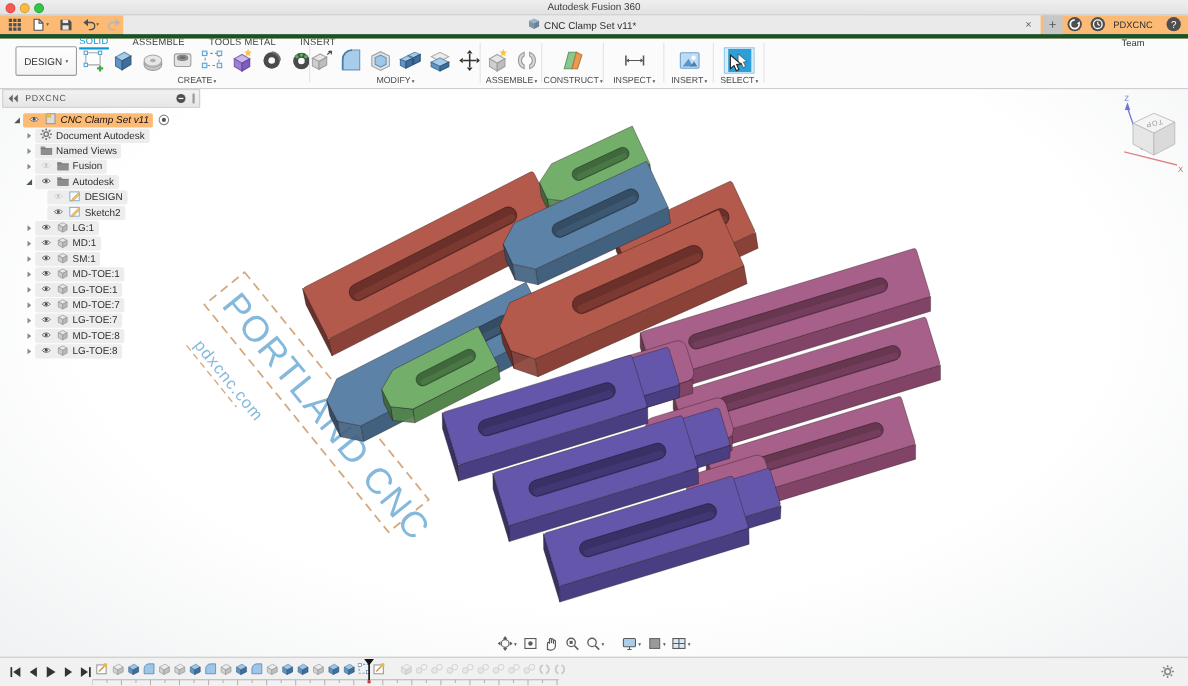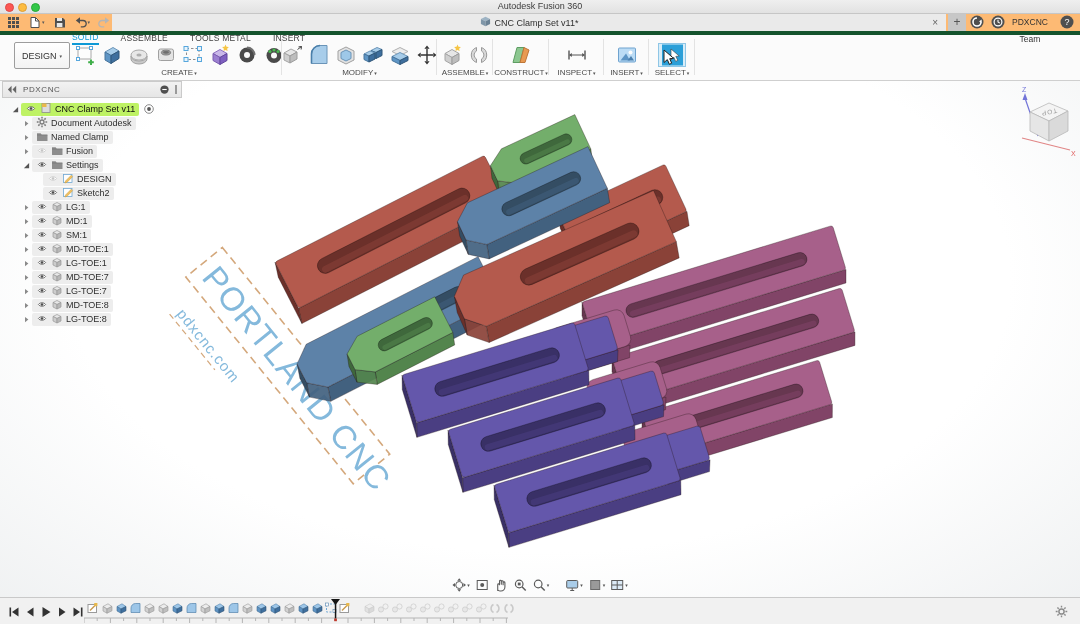--- a/index.html
+++ b/index.html
@@ -49,21 +49,21 @@
   .browser{position:absolute;left:2px;top:81px;width:180px;z-index:10;font-size:9px;color:#2e2e2e;}
   .br-header{height:15px;background:linear-gradient(#f2f2f2,#e6e6e6);border:1px solid #cacaca;
     display:flex;align-items:center;padding:0 4px;gap:5px;}
   .br-title{font-size:8px;letter-spacing:.6px;color:#555;flex:1;}
   .br-grip{width:2px;height:9px;background:#9a9a9a;}
   .br-rows{margin-top:4px;}
   .br-row{display:flex;align-items:center;height:14px;}
   .arrow-slot{width:11px;display:flex;justify-content:center;align-items:center;}
   .pill{display:inline-flex;align-items:center;gap:3px;background:#ededed;border-radius:2px;
     padding:0 4px;height:13px;}
-  .pill.selected{background:#bef264;color:#101010;}
+  .pill.selected{background:#fdba74;color:#101010;font-style:italic;}
   .br-radio{margin-left:4px;display:flex;}
   
   .viewcube{position:absolute;left:1008px;top:84px;z-index:6;}
   
   .navbar{position:absolute;left:50%;top:578px;transform:translateX(-50%);display:flex;
     align-items:center;gap:5px;z-index:12;}
   .nav-btn{display:flex;align-items:center;}
   .nav-caret{font-size:5px;color:#555;margin-left:1px;}
   .nav-gap{width:6px;}
   
@@ -566,21 +566,21 @@
             <svg viewBox="0 0 12 12" width="9" height="9" xmlns="http://www.w3.org/2000/svg">
               <polygon points="4,2.5 8.5,6 4,9.5" fill="#8a8a8a"></polygon>
             </svg>
           </span>
    <span class="pill">
 
      <span><svg viewBox="0 0 12 12" width="12" height="12" xmlns="http://www.w3.org/2000/svg">
                 <path d="M1 3.2 h3.6 l1.2 1.5 H11 a.5 .5 0 0 1 .5 .5 v5.3 a.5 .5 0 0 1 -.5 .5 H1.5 A.5 .5 0 0 1 1 10.5 z" fill="#8d8d8d"></path>
                 <path d="M1 5 H11.5" stroke="#707070" stroke-width=".6"></path>
               </svg></span>
-     <span>Named Clamp</span>
+     <span>Named Views</span>
    </span>
         </div>
         <div class="br-row" style="padding-left:19px">
    <span class="arrow-slot">
             <svg viewBox="0 0 12 12" width="9" height="9" xmlns="http://www.w3.org/2000/svg">
               <polygon points="4,2.5 8.5,6 4,9.5" fill="#8a8a8a"></polygon>
             </svg>
           </span>
    <span class="pill">
      <span><svg viewBox="0 0 12 12" width="12" height="9" xmlns="http://www.w3.org/2000/svg">
@@ -602,21 +602,21 @@
           </span>
    <span class="pill">
      <span><svg viewBox="0 0 12 12" width="12" height="9" xmlns="http://www.w3.org/2000/svg">
                 <path d="M1.2 6 C3.3 2.9 8.7 2.9 10.8 6 C8.7 9.1 3.3 9.1 1.2 6 Z" fill="#fff" stroke="#4d4d4d"></path>
                 <circle cx="6" cy="6" r="1.8" fill="#4d4d4d"></circle>
               </svg></span>
      <span><svg viewBox="0 0 12 12" width="12" height="12" xmlns="http://www.w3.org/2000/svg">
                 <path d="M1 3.2 h3.6 l1.2 1.5 H11 a.5 .5 0 0 1 .5 .5 v5.3 a.5 .5 0 0 1 -.5 .5 H1.5 A.5 .5 0 0 1 1 10.5 z" fill="#8d8d8d"></path>
                 <path d="M1 5 H11.5" stroke="#707070" stroke-width=".6"></path>
               </svg></span>
-     <span>Settings</span>
+     <span>Autodesk</span>
    </span>
         </div>
         <div class="br-row" style="padding-left:30px">
    <span class="arrow-slot"></span>
    <span class="pill">
      <span><svg viewBox="0 0 12 12" width="12" height="9" xmlns="http://www.w3.org/2000/svg">
                 <path d="M1.2 6 C3.3 2.9 8.7 2.9 10.8 6 C8.7 9.1 3.3 9.1 1.2 6 Z" fill="#fff" stroke="#c4c4c4"></path>
                 <circle cx="6" cy="6" r="1.8" fill="#c4c4c4"></circle>
               </svg></span>
      <span><svg viewBox="0 0 12 12" width="12" height="12" xmlns="http://www.w3.org/2000/svg">

